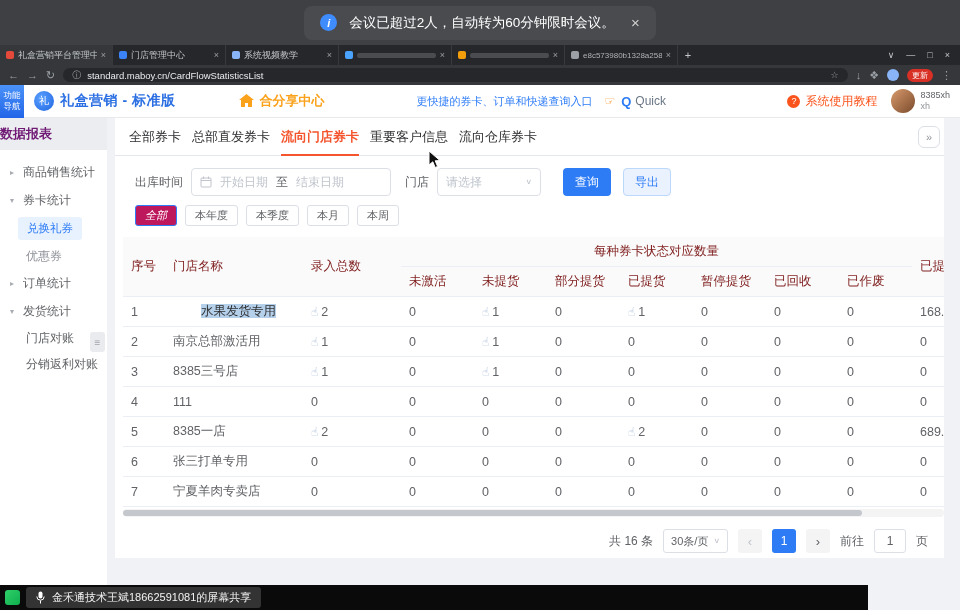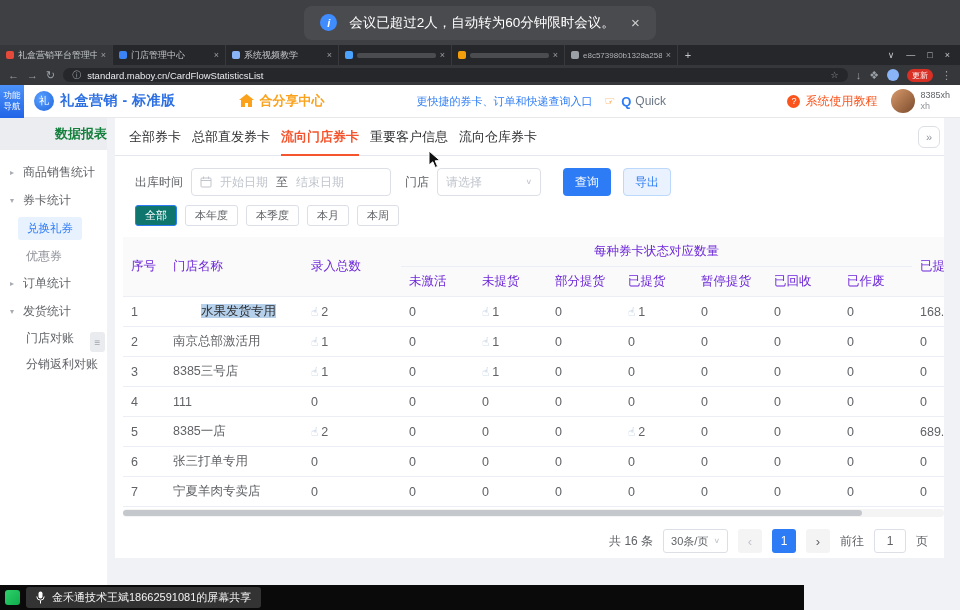--- a/index.html
+++ b/index.html
@@ -48,21 +48,21 @@
   .quick-q { color:#2d7cf6; font-weight:bold; font-size:13px; }
   .tutorial { margin-left:auto; display:flex; align-items:center; gap:5px; color:#fa541c; font-size:12px; margin-right:14px; }
   .tut-ico { width:13px; height:13px; border-radius:50%; background:#fa541c; color:#fff; font-size:9px; display:flex; align-items:center; justify-content:center; }
   .userbox { display:flex; align-items:center; gap:5px; margin-right:10px; }
   .avatar { width:24px; height:24px; border-radius:50%; background:linear-gradient(135deg,#d99a6c,#7a4b2c); }
   .user-names { font-size:9px; color:#606266; line-height:1.25; }
   .user-sub { color:#909399; }
 
   
   .sidebar { position:absolute; left:0; top:118px; width:107px; bottom:25px; background:#fff; }
-  .sb-title { height:32px; background:#ebedf0; font-size:13px; font-weight:bold; color:#15803d; line-height:32px; padding-left:0;text-align:right; }
+  .sb-title { height:32px; background:#ebedf0; font-size:13px; font-weight:bold; color:#701a75; line-height:32px; padding-left:0; }
   .sb-menu { padding-top:8px; }
   .sb-item { height:28px; display:flex; align-items:center; gap:5px; padding-left:10px; font-size:12px; color:#606266; }
   .caret { font-size:8px; color:#a8abb2; width:8px; flex:none; }
   .sb-sub-active { margin:3px 0 3px 18px; width:fit-content; padding:4px 9px; background:#e8f1fe; color:#2d7cf6; border-radius:3px; font-size:11.5px; }
   .sb-sub { height:26px; line-height:26px; padding-left:26px; font-size:12px; color:#606266; }
   .sb-sub.dim { color:#909399; }
   .sb-handle { position:absolute; right:2px; top:214px; width:15px; height:20px; background:#e9ebef; border-radius:3px; color:#a0a4ab; font-size:10px; display:flex; align-items:center; justify-content:center; }
 
   
   .main { position:absolute; left:107px; top:118px; right:0; bottom:25px; background:#f0f2f5; }
@@ -78,43 +78,43 @@
   .datebox { width:200px; height:28px; border:1px solid #dcdfe6; border-radius:4px; display:flex; align-items:center; gap:8px; padding:0 8px; color:#bfc4cc; }
   .datebox .sep { color:#606266; }
   .store-label { margin-left:14px;font-family:Liberation Mono, monospace; }
   .selectbox { width:104px; height:28px; border:1px solid #dcdfe6; border-radius:4px; display:flex; align-items:center; justify-content:space-between; padding:0 8px; color:#bfc4cc; }
   .chev { font-size:9px; color:#c0c4cc; transform:scaleY(.8); }
   .btn-primary { margin-left:22px; width:48px; height:28px; background:#2d7cf6; color:#fff; font-size:12px; border-radius:4px; display:flex; align-items:center; justify-content:center; border:none; }
   .btn-plain { margin-left:12px; width:48px; height:28px; background:#e9f2fe; color:#2d7cf6; border:1px solid #bcd8fb; font-size:12px; border-radius:4px; display:flex; align-items:center; justify-content:center; }
 
   .quick-row { display:flex; gap:8px; margin:9px 0 0 20px; }
   .qbtn { height:21px; padding:0 9px; font-size:11px; border:1px solid #dcdfe6; border-radius:3px; color:#606266; background:#fff; display:flex; align-items:center; }
-  .qbtn.active { background:#0f766e; border-color:#2d7cf6; color:#fff; }
+  .qbtn.active { background:#be185d; border-color:#2d7cf6; color:#fff;font-style:italic; }
 
   .table-wrap { margin:11px 0 0 8px; width:821px; height:272px; overflow:hidden; position:relative; }
   table { border-collapse:collapse; table-layout:fixed; width:909px; font-size:12.5px; color:#606266; }
-  th { background:#fafafa; color:#6d28d9; font-weight:500; font-size:12.5px; text-align:left; padding:6px 8px; border-bottom:1px solid #ebeef5; white-space:nowrap; }
+  th { background:#fafafa; color:#7f1d1d; font-weight:500; font-size:12.5px; text-align:left; padding:6px 8px; border-bottom:1px solid #ebeef5; white-space:nowrap; }
   th.group { text-align:center; }
   td { padding:0 8px; height:30px; border-bottom:1px solid #ebeef5; white-space:nowrap; overflow:hidden; }
   .hl { background:#b5d0ea; color:#303133;margin-left:28px; }
   .linkcell { display:inline-flex; align-items:center; gap:3px; }
   .hand { color:#a9bdd6; font-size:12px; }
 
   .hscroll { margin-left:8px; width:821px; height:8px; background:#f4f4f5; border-radius:4px; position:relative; }
   .hthumb { position:absolute; left:0; top:1px; height:6px; width:90%; background:#c4c7cc; border-radius:3px; }
 
   .pager { display:flex; align-items:center; justify-content:flex-end; gap:10px; margin:12px 16px 0 0; font-size:12px; color:#606266; }
   .psize { height:24px; border:1px solid #dcdfe6; border-radius:3px; display:flex; align-items:center; gap:5px; padding:0 7px; font-size:11px; color:#606266; background:#fff; }
   .pbtn { width:24px; height:24px; background:#f4f4f5; border-radius:3px; display:flex; align-items:center; justify-content:center; color:#c0c4cc; font-size:13px; }
   .pbtn.next { color:#606266; }
   .pnum { width:24px; height:24px; background:#2d7cf6; color:#fff; border-radius:3px; display:flex; align-items:center; justify-content:center; font-size:12px; }
   .goto-input { width:32px; height:24px; border:1px solid #dcdfe6; border-radius:3px; display:flex; align-items:center; justify-content:center; font-size:12px; color:#606266; background:#fff; }
 
   
-  .bottombar { position:absolute; left:0; top:585px; width:804px; height:25px; background:#0a0a0a; display:flex; align-items:center; gap:6px; padding-left:5px; }
+  .bottombar { position:absolute; left:0; top:585px; width:868px; height:25px; background:#0a0a0a; display:flex; align-items:center; gap:6px; padding-left:5px; }
   .share-app-icon { width:15px; height:15px; border-radius:3px; background:linear-gradient(135deg,#2fd06b,#0fae4e); flex:none; }
   .share-pill { display:flex; align-items:center; gap:7px; background:#333; border-radius:3px; padding:3px 10px; }
   .share-text { color:#f2f2f2; font-size:11px; }
 
   .cursor { position:absolute; left:428px; top:150px; z-index:60; }
 </style>
 </head>
 <body>
 
 <div class="screen">

